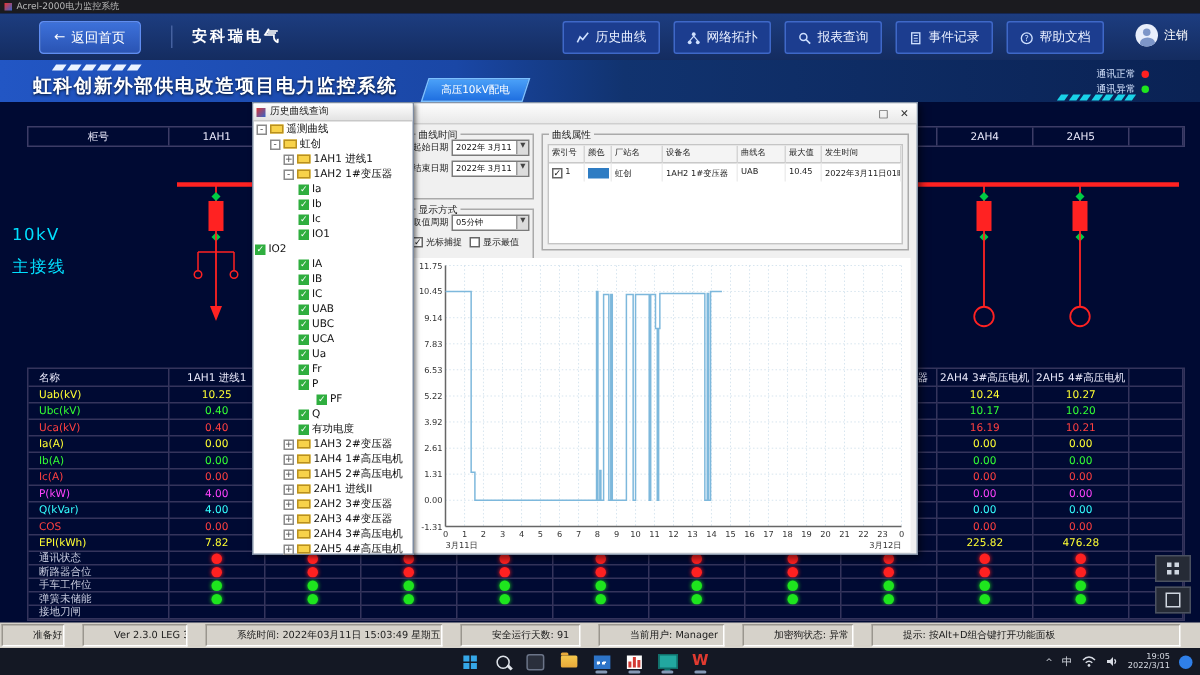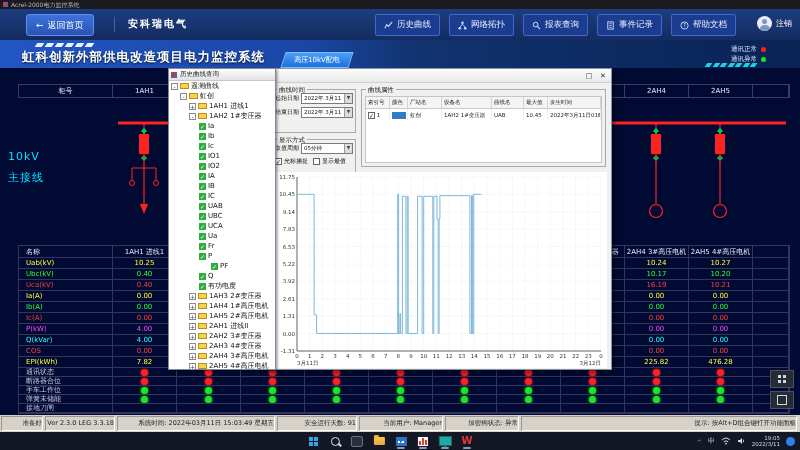--- a/index.html
+++ b/index.html
@@ -104,22 +104,22 @@
     font-size:5.5px;color:#222;line-height:11px;padding-left:2px;white-space:nowrap;overflow:hidden;}
   .pt-row .rc{height:12px;border-right:1px solid #eee;font-size:5.5px;color:#222;display:flex;align-items:center;
     padding-left:2px;white-space:nowrap;overflow:hidden;}
   .swatch{width:14px;height:7px;}
   .dlg-chart{position:absolute;left:8px;top:103px;width:332px;height:196px;background:#fff;}
   .grid{stroke:#c9dcea;stroke-width:0.5;stroke-dasharray:1,1.5;}
   .axis{stroke:#666;stroke-width:1;}
   .ylab,.xlab{font-size:5.5px;fill:#333;font-family:"DejaVu Sans",sans-serif;}
   
   .statusbar{position:absolute;top:415px;left:0;width:800px;height:17px;background:#d6d2ca;display:flex;box-sizing:border-box;padding:1px;}
-  .seg{border:1px solid;border-color:#9a968e #fff #fff #9a968e;margin-right:2px;font-size:6.5px;color:#1a1a1a;
-    line-height:13px;padding-left:0;white-space:nowrap;overflow:hidden;box-sizing:border-box;text-align:right;}
+  .seg{border:1px solid;border-color:#9a968e #fff #fff #9a968e;margin-right:12px;font-size:6.5px;color:#1a1a1a;
+    line-height:13px;padding-left:20px;white-space:nowrap;overflow:hidden;box-sizing:border-box;}
   
   .taskbar{position:absolute;top:432px;left:0;width:800px;height:18px;background:#141824;}
   .tb-center{position:absolute;left:50%;top:0;height:18px;transform:translateX(-56%);display:flex;align-items:center;gap:8px;}
   .tb-ic{width:14px;height:14px;display:flex;align-items:center;justify-content:center;position:relative;cursor:pointer;}
   .run::after{content:"";position:absolute;bottom:-1px;left:3px;width:8px;height:2px;border-radius:1px;background:#8598b5;}
   .win4{width:9px;height:9px;background:
     linear-gradient(#35a7e8,#35a7e8) 0 0/4px 4px no-repeat,
     linear-gradient(#35a7e8,#35a7e8) 5px 0/4px 4px no-repeat,
     linear-gradient(#35a7e8,#35a7e8) 0 5px/4px 4px no-repeat,
     linear-gradient(#35a7e8,#35a7e8) 5px 5px/4px 4px no-repeat;}
@@ -654,21 +654,21 @@
             <span class="tlabel">Ib</span>
           </div>
           <div class="titem" style="padding-left: 29px;">
             <span class="chk">✓</span>
             <span class="tlabel">Ic</span>
           </div>
           <div class="titem" style="padding-left: 29px;">
             <span class="chk">✓</span>
             <span class="tlabel">IO1</span>
           </div>
-          <div class="titem" style="padding-left: 29px;">
+          <div class="titem" style="">
             <span class="chk">✓</span>
             <span class="tlabel">IO2</span>
           </div>
           <div class="titem" style="padding-left: 29px;">
             <span class="chk">✓</span>
             <span class="tlabel">IA</span>
           </div>
           <div class="titem" style="padding-left: 29px;">
             <span class="chk">✓</span>
             <span class="tlabel">IB</span>

